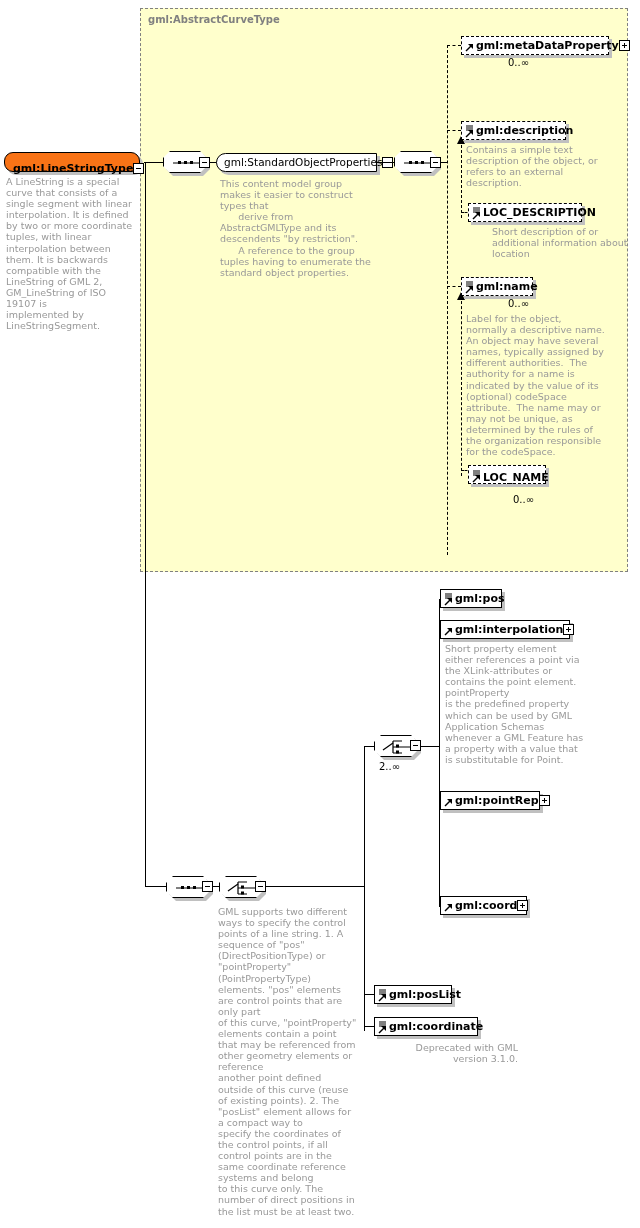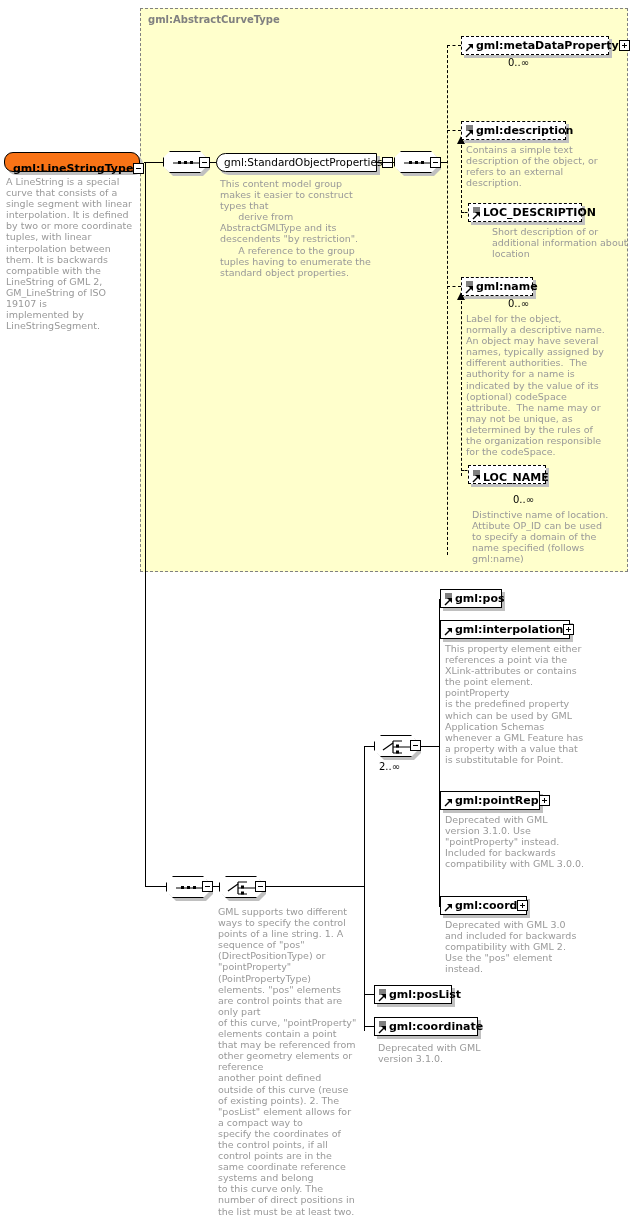--- a/index.html
+++ b/index.html
@@ -320,21 +320,20 @@
         <line x1="1" y1="1" x2="8" y2="1" stroke="#000" stroke-width="1"></line>
         <line x1="1" y1="3" x2="8" y2="3" stroke="#000" stroke-width="1"></line>
         <line x1="1" y1="5" x2="8" y2="5" stroke="#000" stroke-width="1"></line>
         <line x1="1" y1="12" x2="7" y2="6" stroke="#000" stroke-width="1.4"></line>
         <polygon points="8,5 8,10 3,5" fill="#000"></polygon>
       </svg>
     </span>
     <span class="el-label">LOC_NAME</span>
   </div>
   <div class="card" style="left:513px; top:495px;">0..∞</div>
-  <div class="doc" style="left:472px; top:509px; width:140px;">Distinctive name of location. Attibute OP_ID can be used to specify a domain of the name specified (follows gml:name)</div>
 
   <div class="ln ln-v" style="left:145px; top:163px; height:724px;"></div>
   <div class="ln ln-h" style="left:145px; top:886px; width:21px;"></div>
 
   <div class="comp-shadow" style="left:169px; top:879px;"></div>
   <div class="comp" style="left:166px; top:876px;">
     <svg width="44" height="22" viewBox="0 0 44 22">
       <line x1="9" y1="11" x2="35" y2="11" stroke="#000" stroke-width="1"></line>
       <rect x="14" y="9" width="3" height="3" fill="#000"></rect>
       <rect x="20" y="9" width="3" height="3" fill="#000"></rect>
@@ -414,47 +413,45 @@
   <div class="elbox" style="left:440px; top:620px; width:130px;">
     <span class="el-glyph">
       <svg width="9" height="14" viewBox="0 0 9 14">
         <line x1="1" y1="11" x2="7" y2="5" stroke="#000" stroke-width="1.4"></line>
         <polygon points="8,4 8,9 3,4" fill="#000"></polygon>
       </svg>
     </span>
     <span class="el-label">gml:interpolation</span>
     <span class="expander plus" style="margin-left:auto;"></span>
   </div>
-  <div class="doc" style="left:445px; top:643px; width:140px;">This property element either references a point via the XLink-attributes or contains the point element. pointProperty
+  <div class="doc" style="left:445px; top:643px; width:140px;">Short property element either references a point via the XLink-attributes or contains the point element. pointProperty
 is the predefined property which can be used by GML Application Schemas whenever a GML Feature has a property with a value that
 is substitutable for Point.</div>
 
   <div class="elbox" style="left:440px; top:791px; width:100px;">
     <span class="el-glyph">
       <svg width="9" height="14" viewBox="0 0 9 14">
         <line x1="1" y1="11" x2="7" y2="5" stroke="#000" stroke-width="1.4"></line>
         <polygon points="8,4 8,9 3,4" fill="#000"></polygon>
       </svg>
     </span>
     <span class="el-label">gml:pointRep</span>
     <span class="expander plus" style="margin-left:auto;"></span>
   </div>
-  <div class="doc" style="left:445px; top:814px; width:140px;">Deprecated with GML version 3.1.0. Use "pointProperty" instead. Included for backwards compatibility with GML 3.0.0.</div>
 
   <div class="elbox" style="left:440px; top:896px; width:87px;">
     <span class="el-glyph">
       <svg width="9" height="14" viewBox="0 0 9 14">
         <line x1="1" y1="11" x2="7" y2="5" stroke="#000" stroke-width="1.4"></line>
         <polygon points="8,4 8,9 3,4" fill="#000"></polygon>
       </svg>
     </span>
     <span class="el-label">gml:coord</span>
     <span class="expander plus" style="margin-left:auto;"></span>
   </div>
-  <div class="doc" style="left:445px; top:919px; width:140px;">Deprecated with GML 3.0 and included for backwards compatibility with GML 2. Use the "pos" element instead.</div>
 
   <div class="elbox" style="left:374px; top:985px; width:78px;">
     <span class="el-glyph">
       <svg width="9" height="14" viewBox="0 0 9 14">
         <line x1="1" y1="1" x2="8" y2="1" stroke="#000" stroke-width="1"></line>
         <line x1="1" y1="3" x2="8" y2="3" stroke="#000" stroke-width="1"></line>
         <line x1="1" y1="5" x2="8" y2="5" stroke="#000" stroke-width="1"></line>
         <line x1="1" y1="12" x2="7" y2="6" stroke="#000" stroke-width="1.4"></line>
         <polygon points="8,5 8,10 3,5" fill="#000"></polygon>
       </svg>
@@ -467,15 +464,15 @@
       <svg width="9" height="14" viewBox="0 0 9 14">
         <line x1="1" y1="1" x2="8" y2="1" stroke="#000" stroke-width="1"></line>
         <line x1="1" y1="3" x2="8" y2="3" stroke="#000" stroke-width="1"></line>
         <line x1="1" y1="5" x2="8" y2="5" stroke="#000" stroke-width="1"></line>
         <line x1="1" y1="12" x2="7" y2="6" stroke="#000" stroke-width="1.4"></line>
         <polygon points="8,5 8,10 3,5" fill="#000"></polygon>
       </svg>
     </span>
     <span class="el-label">gml:coordinate</span>
   </div>
-  <div class="doc" style="left:378px; top:1042px; width:140px;">Deprecated with GML version 3.1.0.</div>
+  <div class="doc" style="left:378px; top:1042px; width:140px;text-align:right;">Deprecated with GML version 3.1.0.</div>
 
 </div>
 
 </body></html>

